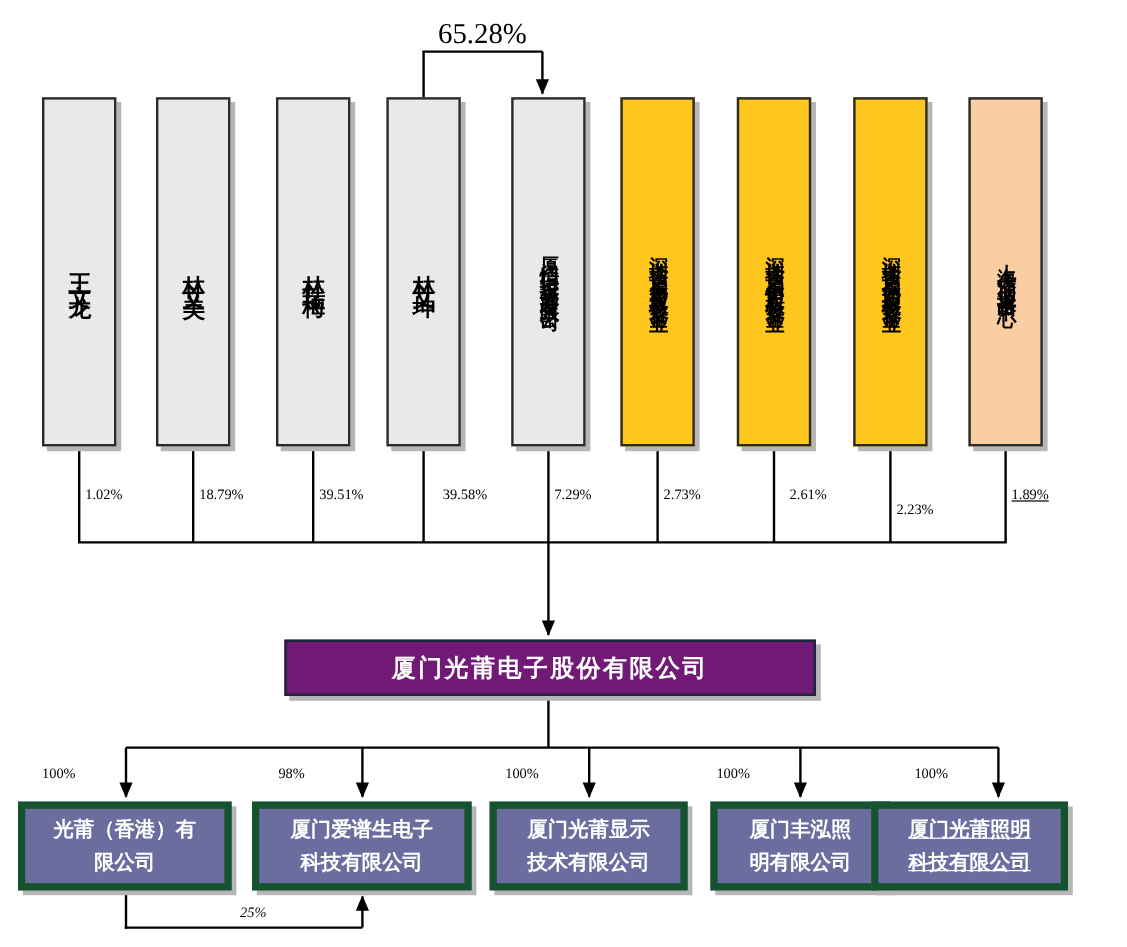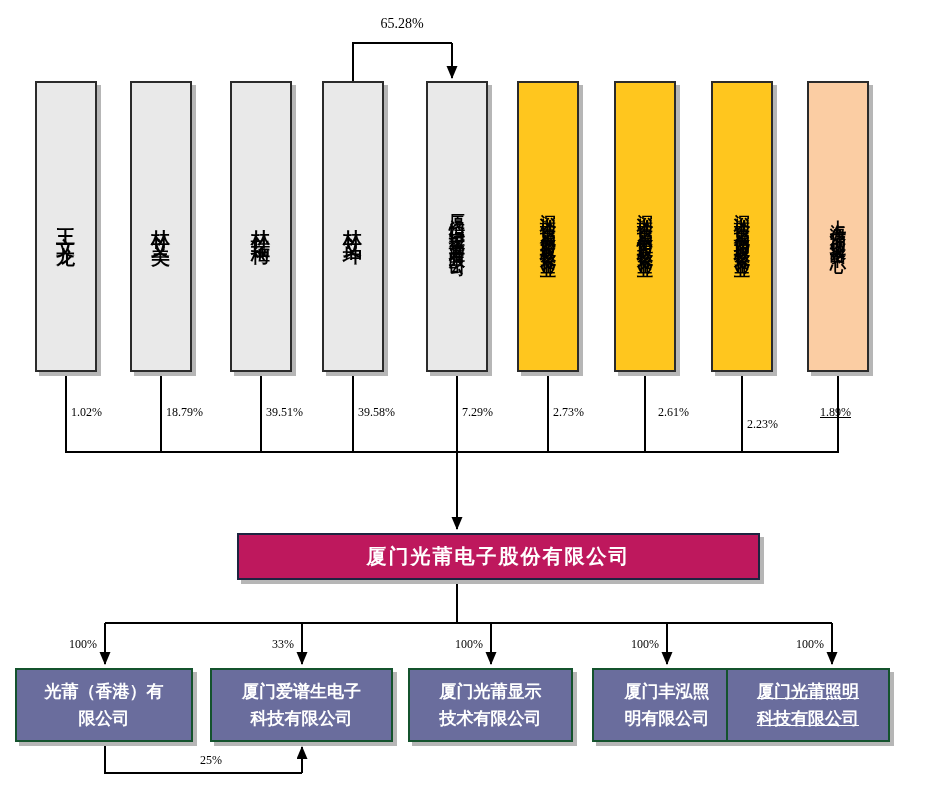--- a/index.html
+++ b/index.html
@@ -31,38 +31,38 @@
   .yellow{background:#ffc61e;}
   .peach{background:#fbcda3;}
 
   
   .pct{
     position:absolute;z-index:2;
     font-family:"Liberation Serif","DejaVu Serif",serif;
     font-size:12px;color:#000;white-space:nowrap;
   }
   .pct.top{top:405px;}
-  .pct.mid{top:16px;font-size:14px;}
-  .pct.sub{top:637px;width:62px;text-align:right;}
-  .pct.cross{top:753px;}
+  .pct.mid{top:16px;font-size:24px;}
+  .pct.sub{top:637px;width:62px;text-align:left;}
+  .pct.cross{top:753px;font-style:italic;}
 
   
   .company-box{
-    position:absolute;left:237px;top:533px;width:523px;height:47px;
-    background:#be185d;border:2px solid #1d2440;box-sizing:border-box;
+    position:absolute;left:237px;top:533px;width:443px;height:47px;
+    background:#701a75;border:2px solid #1d2440;box-sizing:border-box;
     box-shadow:4px 4px 0 #b6b6b6;
     display:flex;align-items:center;justify-content:center;
     color:#ffffff;font-weight:bold;font-size:20px;letter-spacing:2px;
     z-index:2;white-space:nowrap;
   }
 
   
   .sub-box{
     position:absolute;top:668px;height:74px;
-    background:#6a6d9d;border:2px solid #14532d;box-sizing:border-box;
+    background:#6a6d9d;border:6px solid #14532d;box-sizing:border-box;
     box-shadow:4px 4px 0 #b6b6b6;
     display:flex;align-items:center;justify-content:center;text-align:center;
     color:#ffffff;font-weight:bold;font-size:17px;line-height:1.6;
     z-index:2;white-space:pre-line;
   }
 </style>
 </head>
 <body>
 
 <div id="stage">
@@ -133,33 +133,33 @@
   <div class="vbox yellow" style="left:711px;">
       <span class="vtext">深圳市达晨创瑞股权投资企业</span>
     </div>
   <div class="vbox peach" style="left:807px;">
       <span class="vtext">上海信泽创业投资中心</span>
     </div>
 
   <div class="pct top" style="left:71px;">1.02%</div>
   <div class="pct top" style="left:166px;">18.79%</div>
   <div class="pct top" style="left:266px;">39.51%</div>
-  <div class="pct top" style="left:358px;">39.58%</div>
+  <div class="pct top" style="left:369px;">39.58%</div>
   <div class="pct top" style="left:462px;">7.29%</div>
   <div class="pct top" style="left:553px;">2.73%</div>
   <div class="pct top" style="left:658px;">2.61%</div>
   <div class="pct top" style="left:747px;margin-top:12px;">2.23%</div>
-  <div class="pct top" style="left:820px;text-decoration:underline;">1.89%</div>
+  <div class="pct top" style="left:843px;text-decoration:underline;">1.89%</div>
 
   <div class="company-box">
     <span>厦门光莆电子股份有限公司</span>
   </div>
 
   <div class="pct sub" style="left:35px;">100%</div>
-  <div class="pct sub" style="left:232px;">33%</div>
+  <div class="pct sub" style="left:232px;">98%</div>
   <div class="pct sub" style="left:421px;">100%</div>
   <div class="pct sub" style="left:597px;">100%</div>
   <div class="pct sub" style="left:762px;">100%</div>
 
   <div class="sub-box" style="left:15px;width:178px;">光莆（香港）有
 限公司</div>
   <div class="sub-box" style="left:210px;width:183px;">厦门爱谱生电子
 科技有限公司</div>
   <div class="sub-box" style="left:592px;width:150px;">厦门丰泓照
 明有限公司</div>

